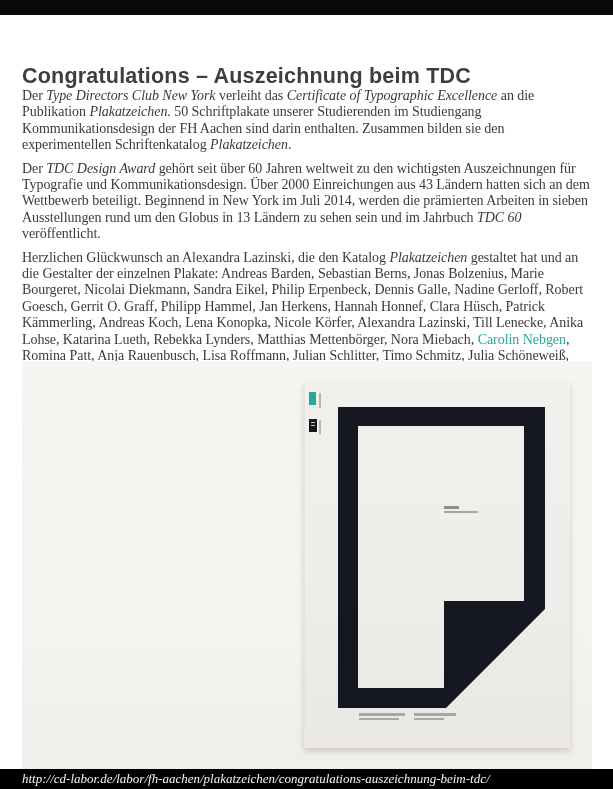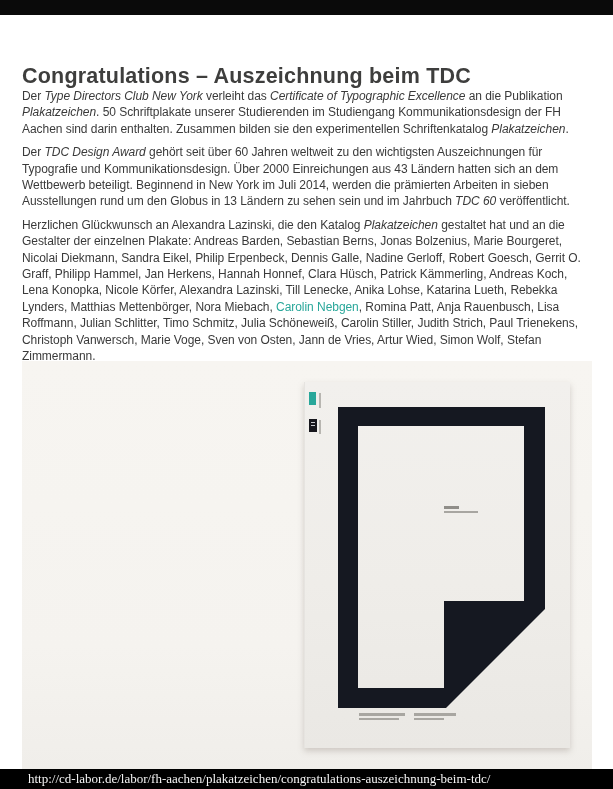--- a/index.html
+++ b/index.html
@@ -12,22 +12,23 @@
     position:absolute;top:0;left:0;width:613px;height:15px;
     background:var(--top-bar,#0a0a0a);
   }
   .page-title{
     position:absolute;top:49px;left:22px;width:570px;
     font-size:21.5px;line-height:26px;font-weight:700;
     letter-spacing:0.2px;color:#3e3e3d;
   }
   .copy{
     position:absolute;top:88px;left:22px;width:570px;
-    font-size:12px;line-height:16.4px;letter-spacing:-0.05px;
+    font-size:14px;line-height:16.4px;letter-spacing:-0.05px;
     color:var(--text,#3a3a3a);
+    font-family:Liberation Serif, serif;
   }
   .copy p{margin:0 0 7px 0;}
   .copy em{font-style:italic;}
   .teal-link{color:var(--accent-teal,#29a79a);cursor:pointer;}
   
   .photo{
     position:absolute;top:361px;left:22px;width:570px;height:408px;
     background:linear-gradient(180deg,#f7f5f1 0%,#f5f3ef 70%,#f0eeea 100%);
   }
   .poster{
@@ -49,22 +50,23 @@
   .vtext{
     position:absolute;width:1.5px;background:#b8b6b1;
   }
   .microline{position:absolute;height:2.5px;background:#a8a6a1;}
   .microline.dk{background:#908e89;}
   
   .url-bar{
     position:absolute;top:769px;left:0;width:613px;height:20px;
     background:var(--url-bar-bg,#000);
     color:#f5f5f5;font-family:"Liberation Serif","DejaVu Serif",serif;
-    font-size:13px;line-height:20px;padding-left:28px;box-sizing:border-box;
+    font-size:13px;line-height:20px;padding-left:22px;box-sizing:border-box;
     white-space:nowrap;
+    font-style:italic;
   }
 </style>
 </head>
 <body>
 
 <div class="top-bar"></div>
 
 <h1 class="page-title">Congratulations – Auszeichnung beim TDC</h1>
 
 <div class="copy">

